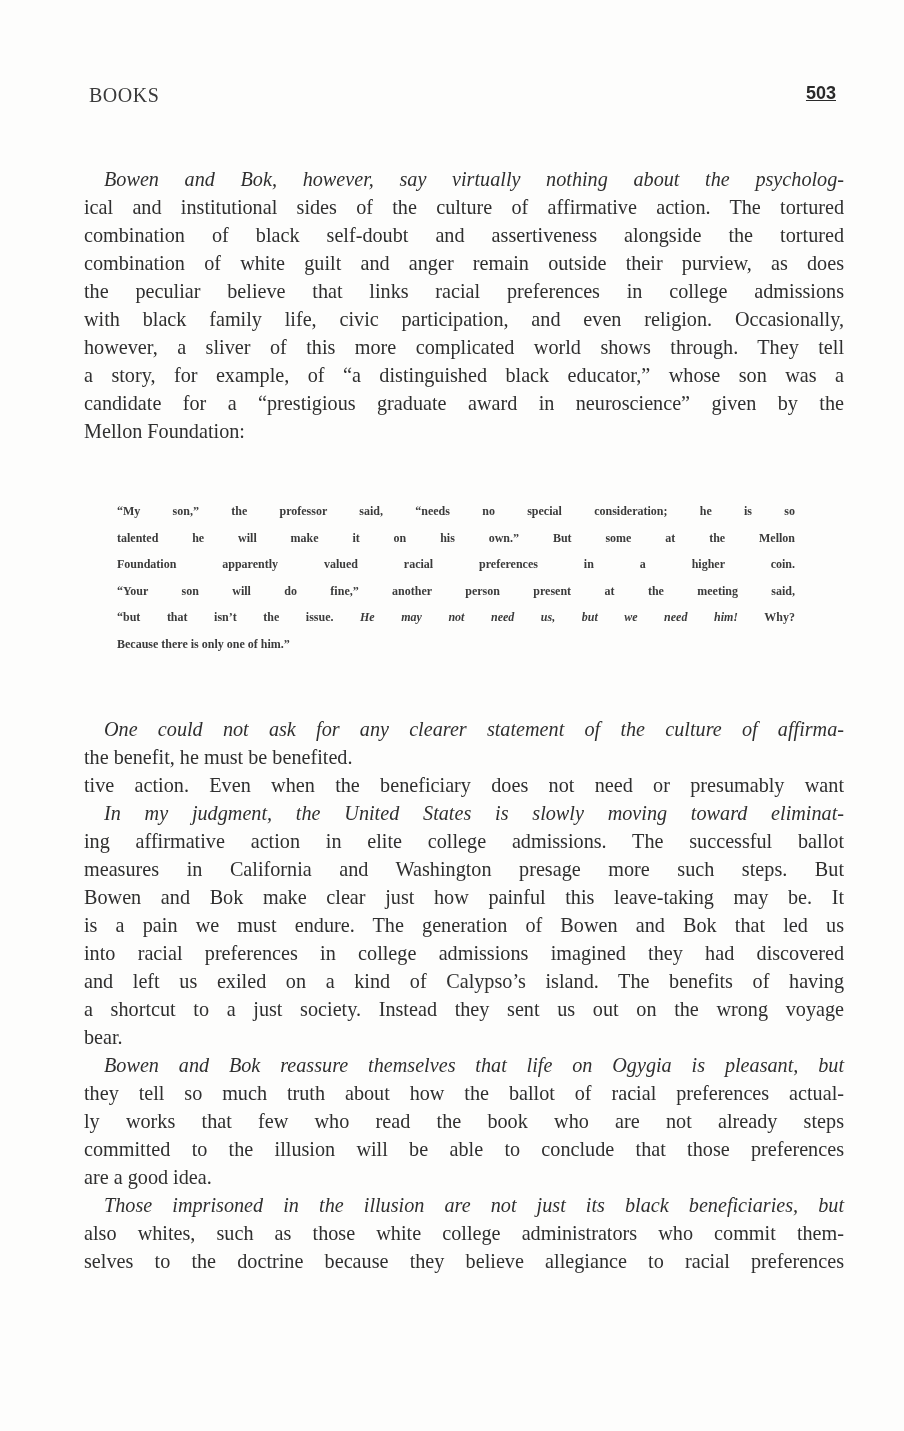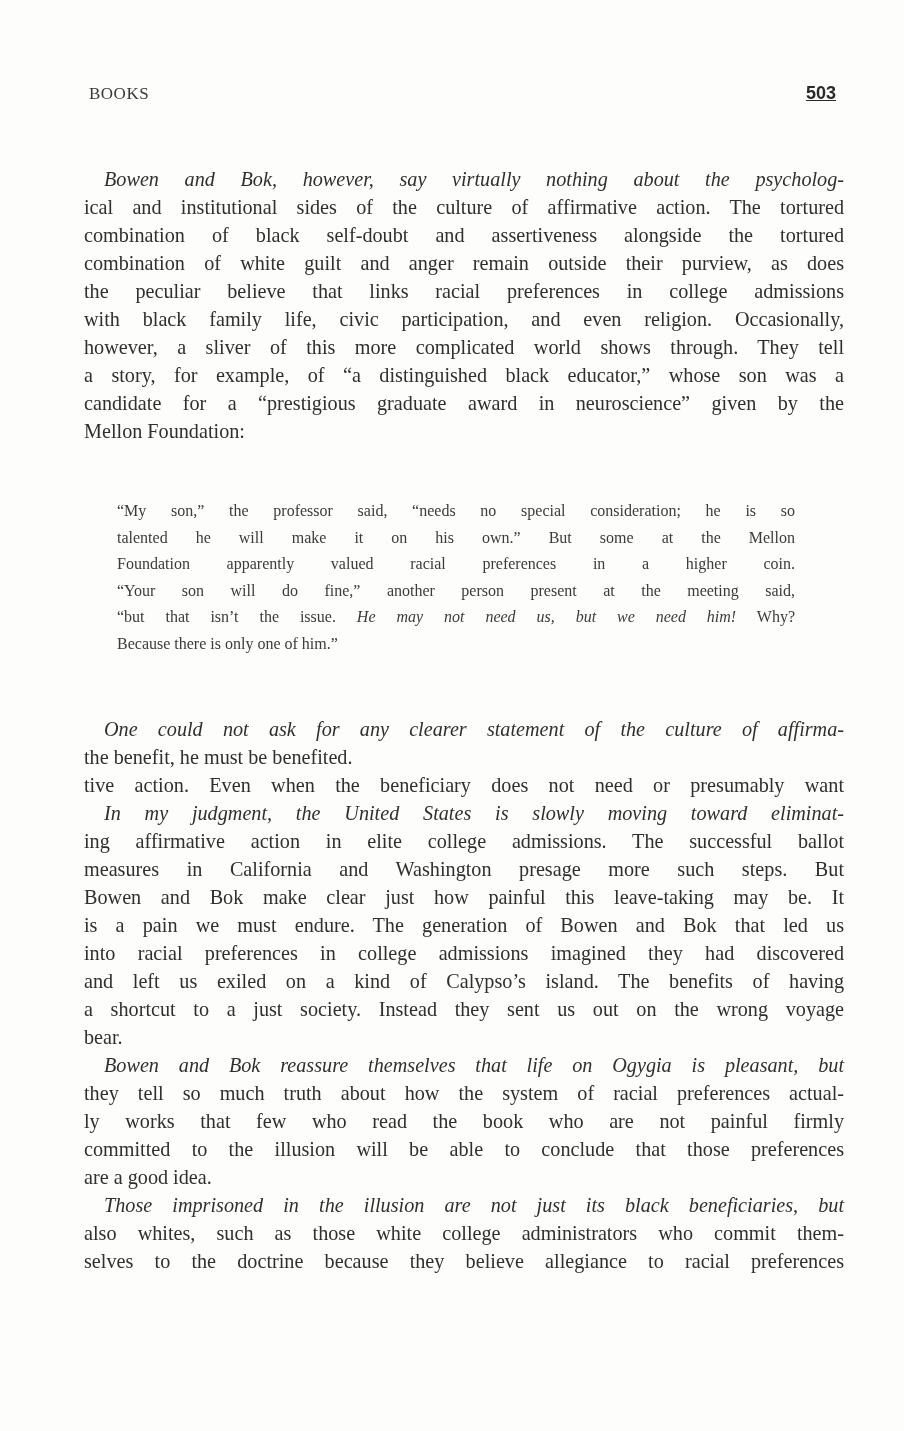--- a/index.html
+++ b/index.html
@@ -18,21 +18,21 @@
   .page {
     position: absolute;
     left: 0; top: 0;
     width: 904px; height: 1431px;
     background: #fdfdfc;
   }
   .running-head {
     position: absolute;
     left: 89px;
     top: 84px;
-    font-size: 17px;
+    font-size: 20px;
     letter-spacing: 0.5px;
     color: #3a3a3a;
     font-family: "Liberation Serif", serif;
     text-align: right;
   }
   .folio {
     position: absolute;
     right: 68px;
     top: 83px;
     font-size: 18px;
@@ -61,23 +61,24 @@
   }
   .line.indent {
     padding-left: 20px;
     font-style: italic;
   }
   .block-quote {
     position: absolute;
     left: 117px;
     width: 678px;
     top: 498px;
-    font-size: 16px;
+    font-size: 12px;
     line-height: 26.5px;
     color: #3b3b3b;
+    font-weight: bold;
   }
   .block-quote .line {
     height: 26.5px;
   }
   .em {
     font-style: italic;
   }
   #para1 { top: 165px; }
   #para2 { top: 715px; }
 </style>
@@ -120,22 +121,22 @@
     <span class="line">ing affirmative action in elite college admissions. The successful ballot</span>
     <span class="line">measures in California and Washington presage more such steps. But</span>
     <span class="line">Bowen and Bok make clear just how painful this leave-taking may be. It</span>
     <span class="line">is a pain we must endure. The generation of Bowen and Bok that led us</span>
     <span class="line">into racial preferences in college admissions imagined they had discovered</span>
     <span class="line">and left us exiled on a kind of Calypso’s island. The benefits of having</span>
     <span class="line">a shortcut to a just society. Instead they sent us out on the wrong voyage</span>
     <span class="line last">bear.</span>
 
     <span class="line indent">Bowen and Bok reassure themselves that life on Ogygia is pleasant, but</span>
-    <span class="line">they tell so much truth about how the system of racial preferences actual-</span>
-    <span class="line">ly works that few who read the book who are not painful firmly</span>
+    <span class="line">they tell so much truth about how the ballot of racial preferences actual-</span>
+    <span class="line">ly works that few who read the book who are not already steps</span>
     <span class="line">committed to the illusion will be able to conclude that those preferences</span>
     <span class="line last">are a good idea.</span>
 
     <span class="line indent">Those imprisoned in the illusion are not just its black beneficiaries, but</span>
     <span class="line">also whites, such as those white college administrators who commit them-</span>
     <span class="line">selves to the doctrine because they believe allegiance to racial preferences</span>
   </div>
 
 </div>
 

